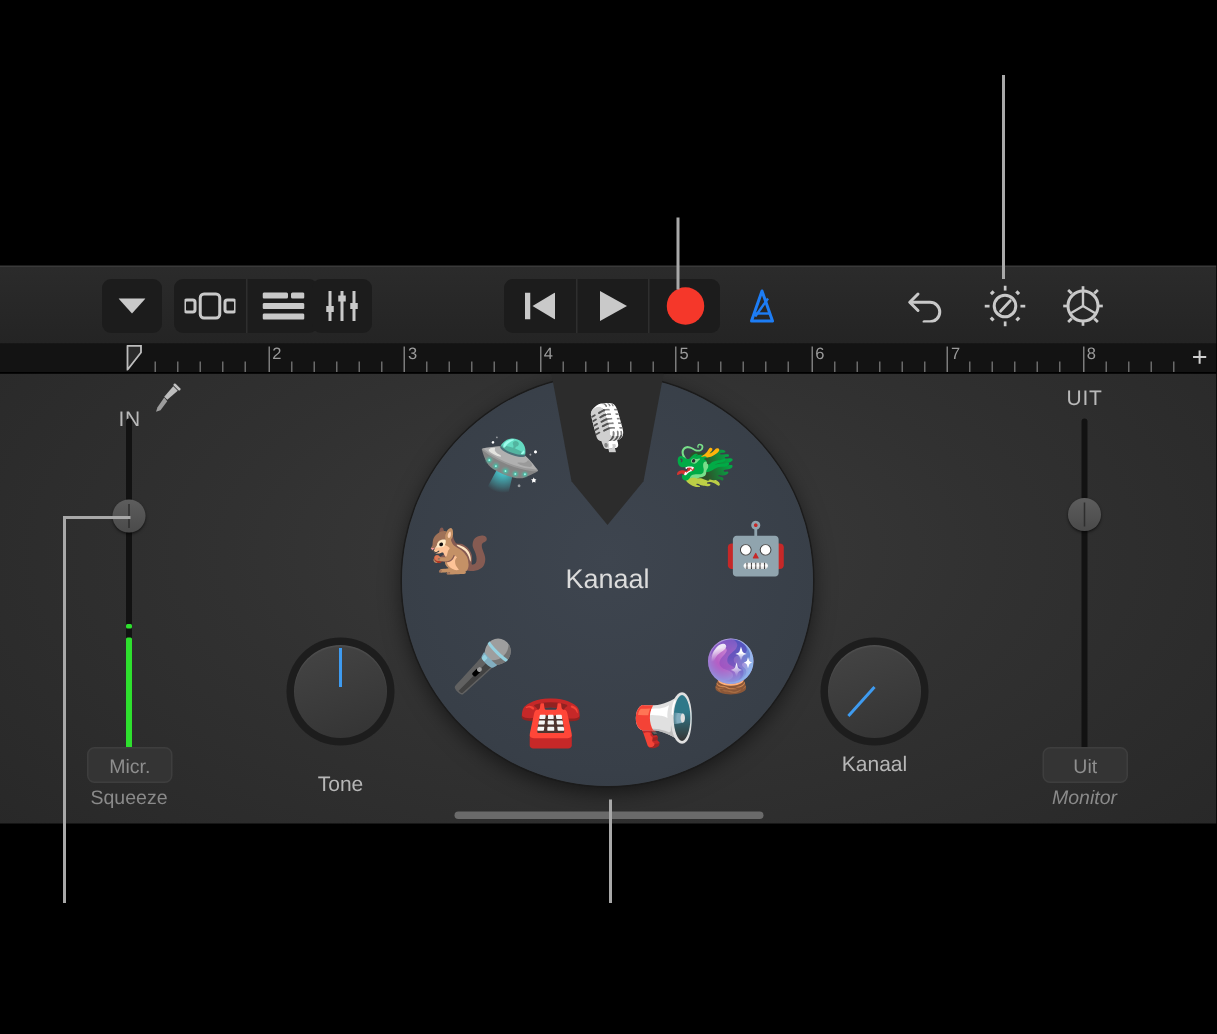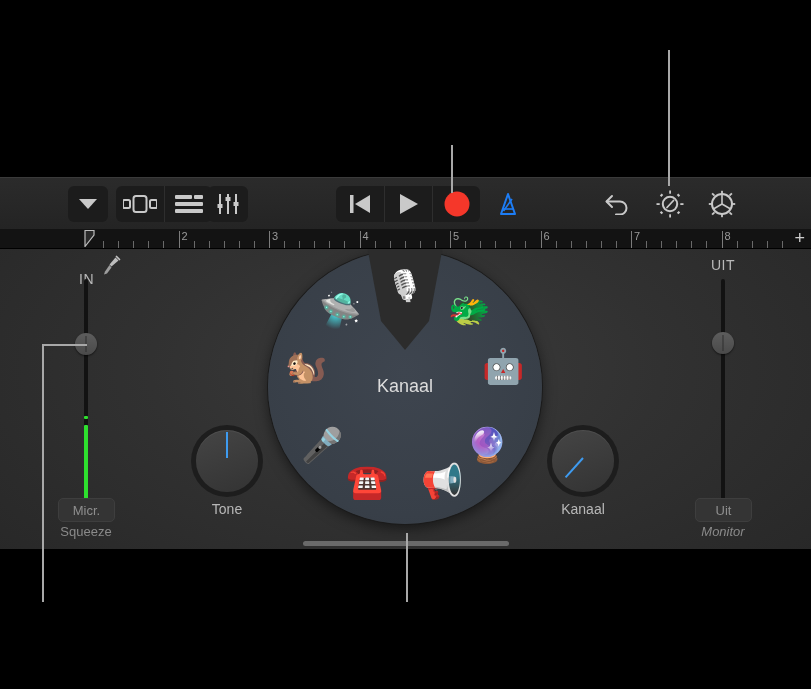--- a/index.html
+++ b/index.html
@@ -343,21 +343,21 @@
     <div class="slider-knob" style="left:75px; top:84px;"></div>
 
     <div class="pillbtn" style="left:58px; top:249px; width:57px;">Micr.</div>
     <div class="sublabel" style="left:36px; top:275px; width:100px;">Squeeze</div>
 
     <div class="knob-wrap" style="left:191px; top:176px;">
       <div class="knob-ring"></div>
       <div class="knob-face"></div>
       <div class="knob-ind" style="transform:translateX(-50%) rotate(0deg);"></div>
     </div>
-    <div class="knob-label" style="left:167px; top:252px;text-align:center;">Tone</div>
+    <div class="knob-label" style="left:167px; top:265px;text-align:center;">Tone</div>
 
     <div class="knob-wrap" style="left:547px; top:176px;">
       <div class="knob-ring"></div>
       <div class="knob-face"></div>
       <div class="knob-ind" style="transform:translateX(-50%) rotate(-138deg);"></div>
     </div>
     <div class="knob-label" style="left:523px; top:252px;">Kanaal</div>
 
     <div class="side-top-label" style="left:711px; top:8px;">UIT</div>
     <div class="slider-track" style="left:721px; top:30px; height:222px;"></div>

